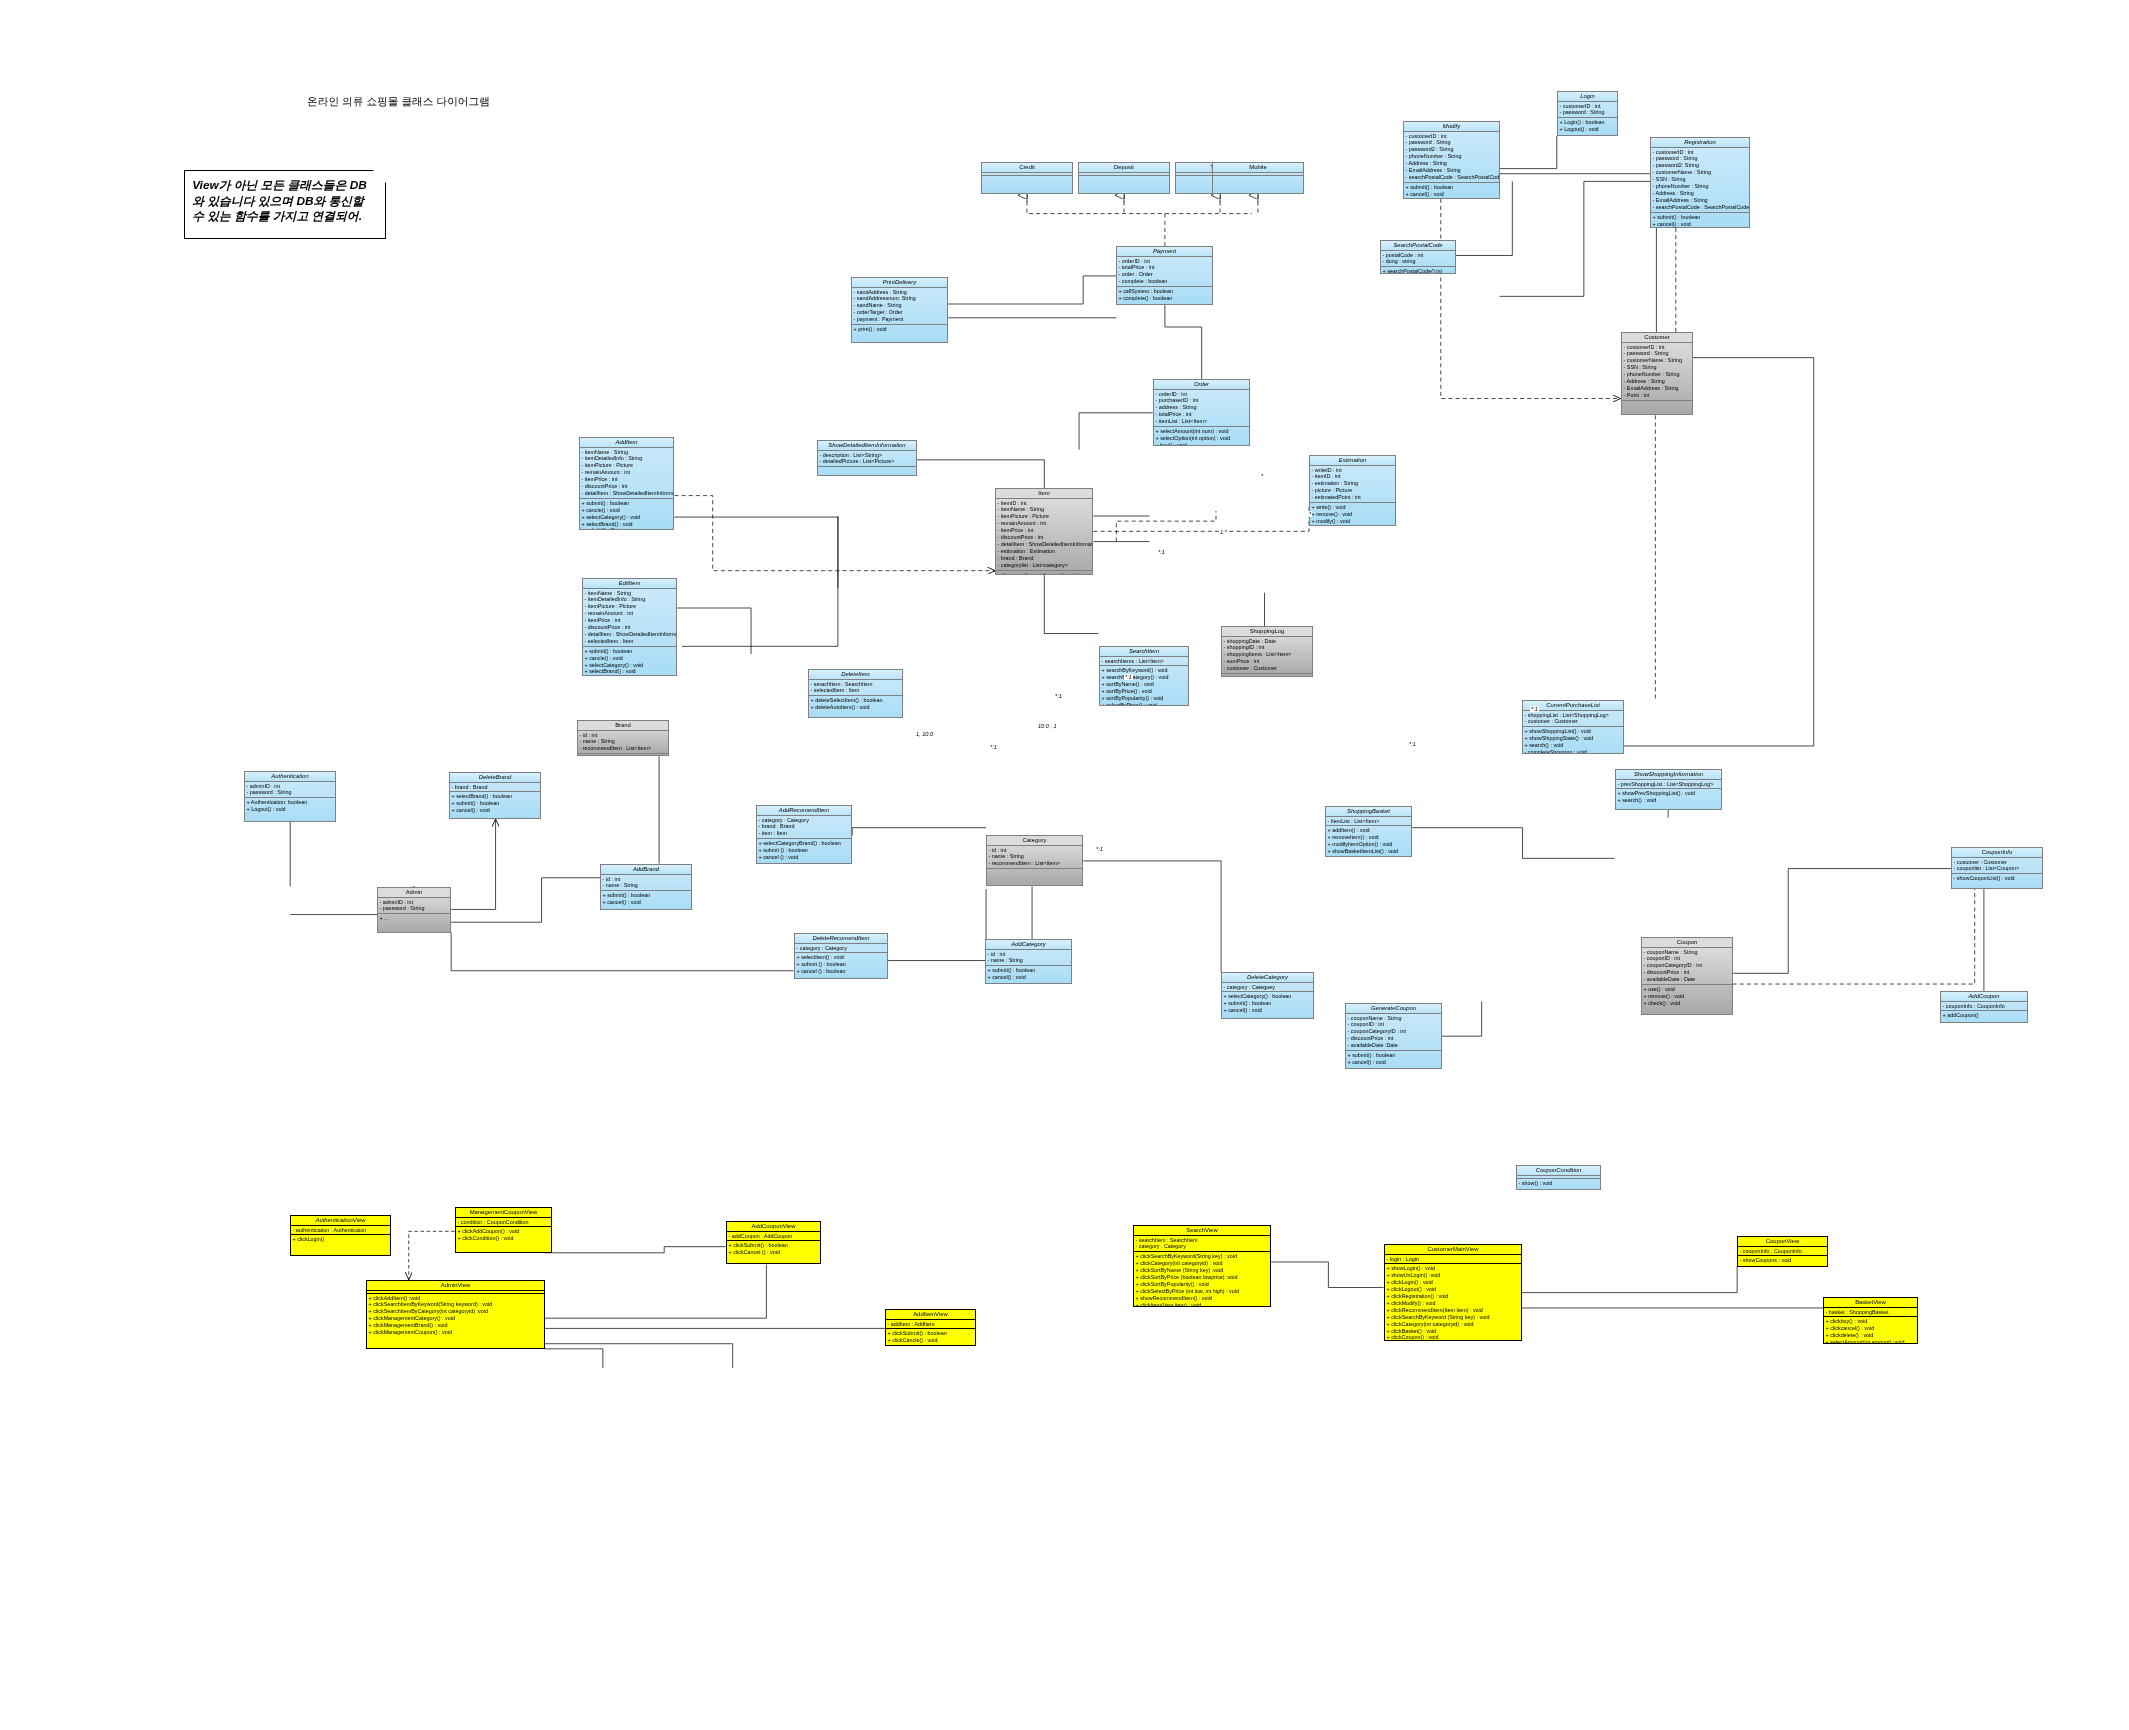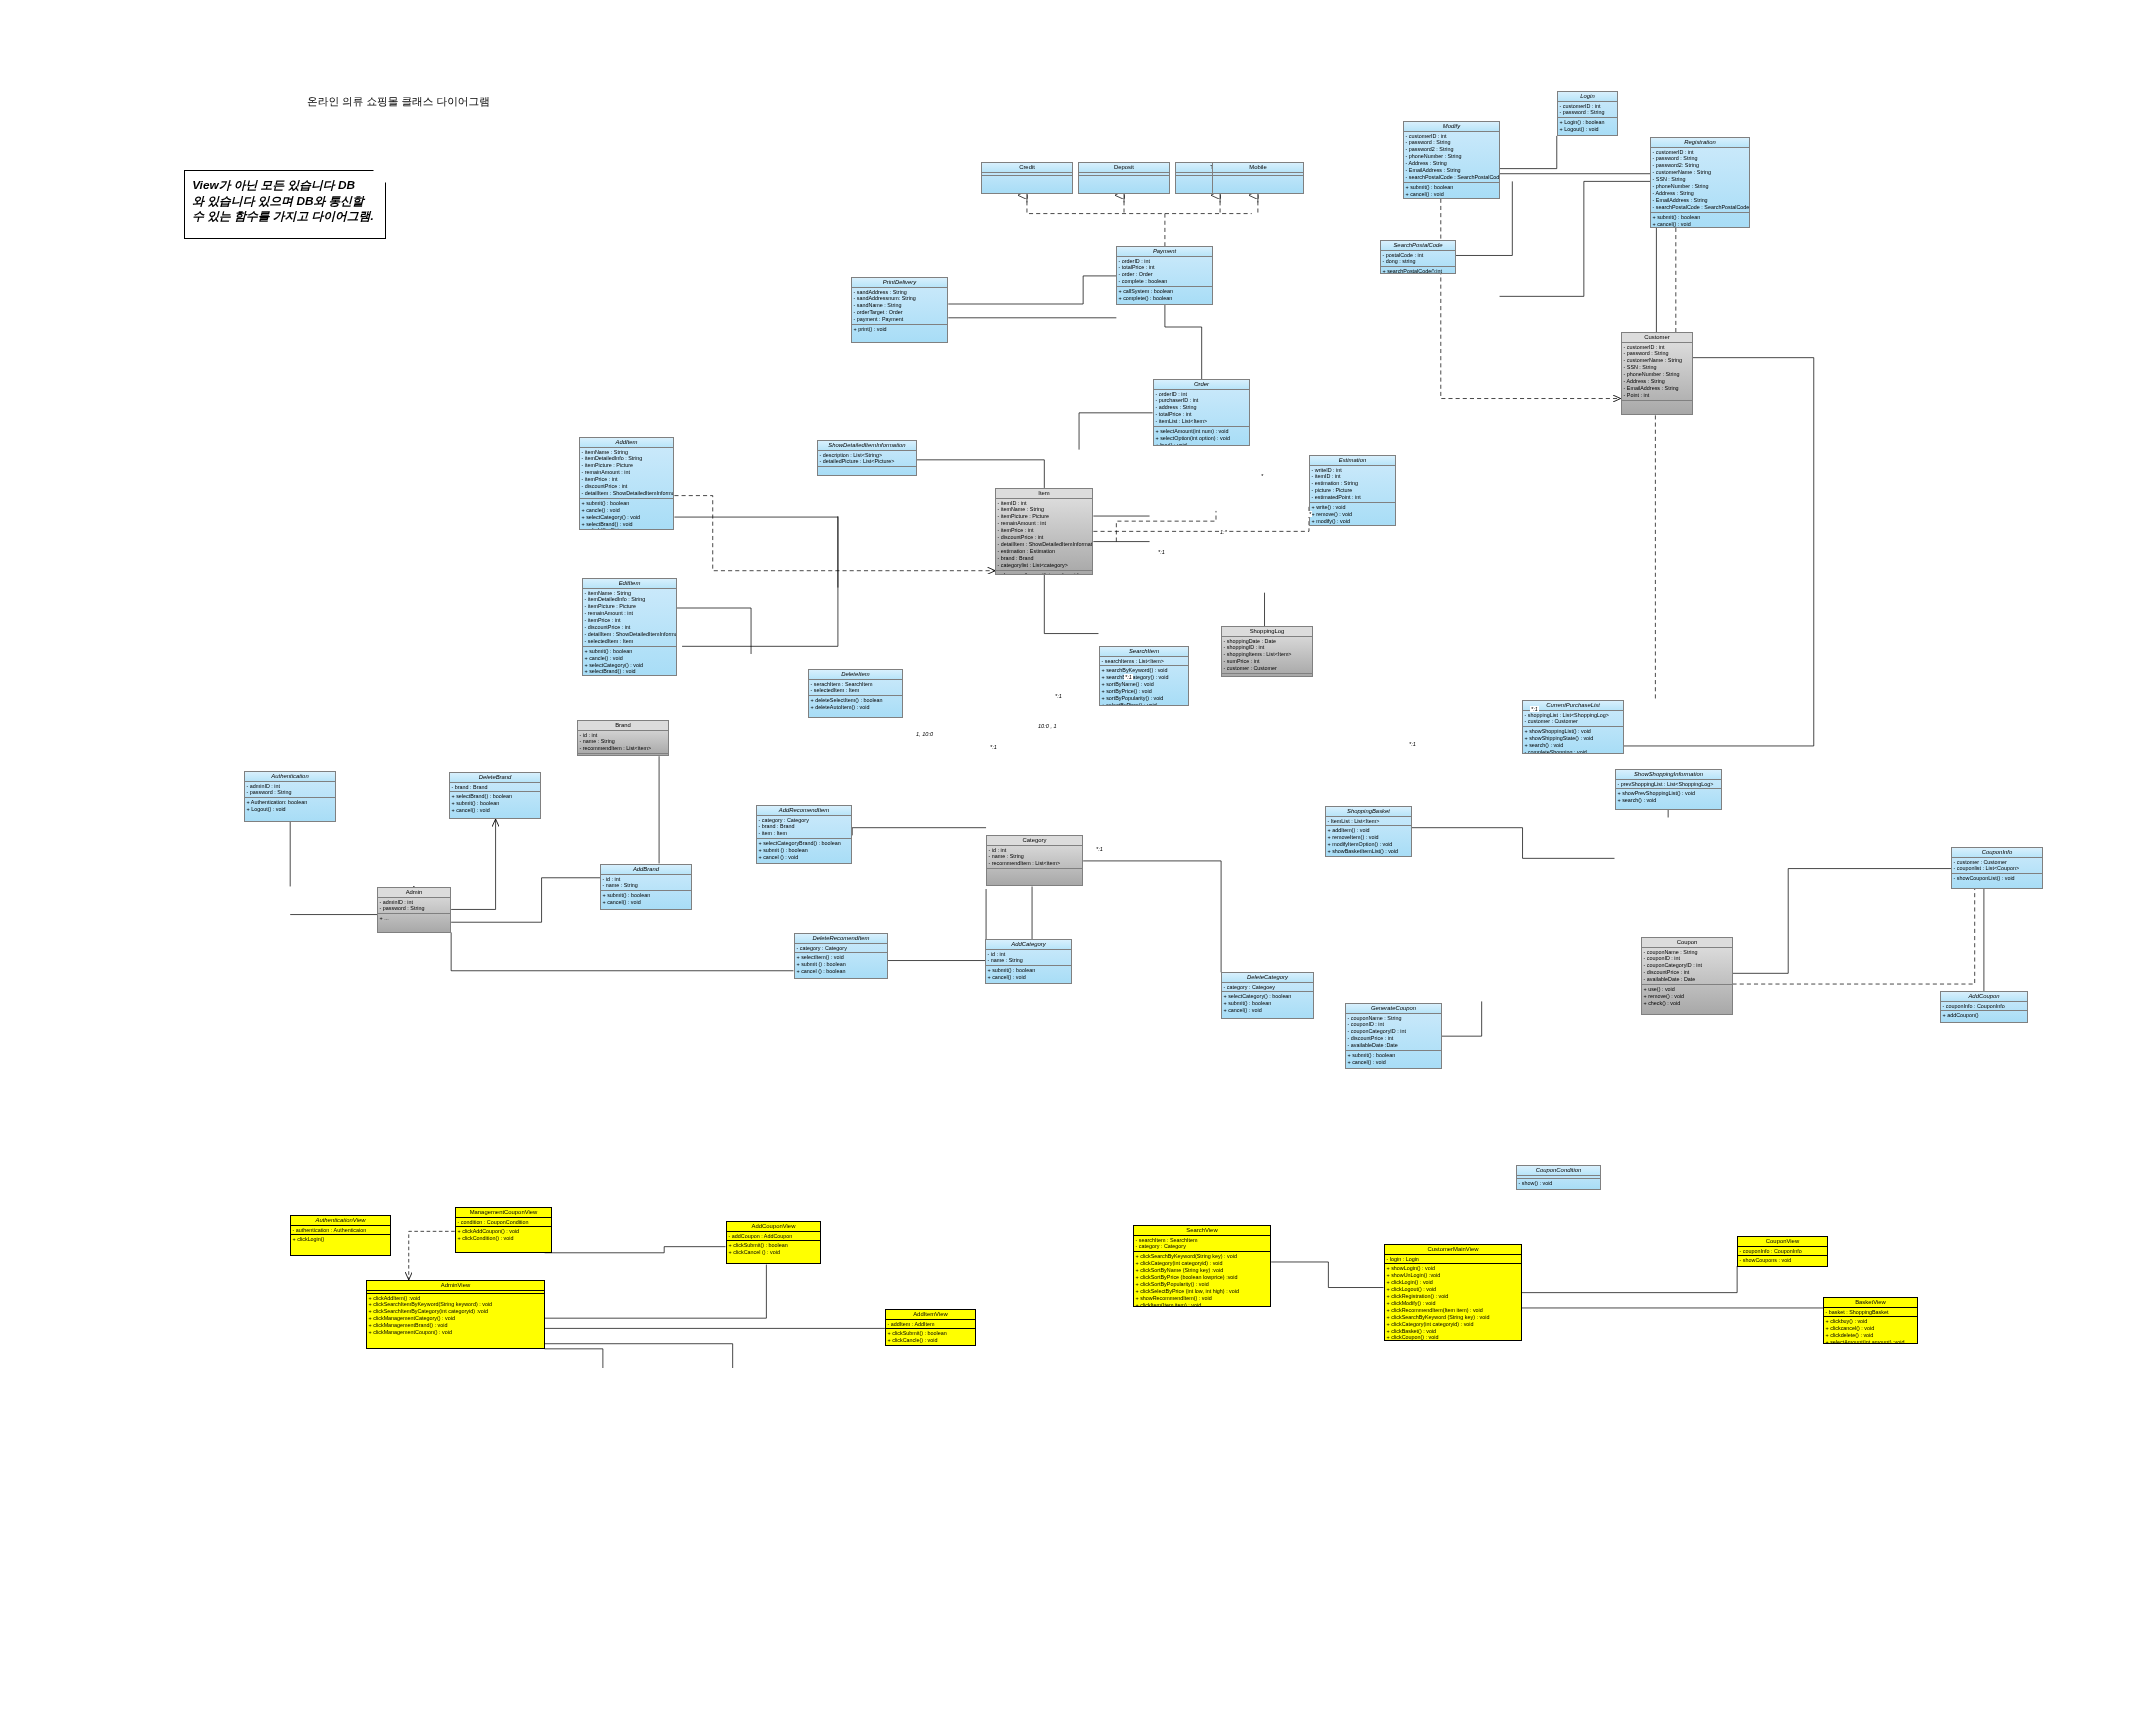--- a/index.html
+++ b/index.html
@@ -38,23 +38,23 @@
 </style>
 </head>
 <body>
 
 <div id="canvas">
 
   <div class="title" style="left:307px;top:95px;">온라인 의류 쇼핑몰 클래스 다이어그램</div>
 
   <div class="note" style="left:184px;top:170px;width:202px;height:69px;">
     <div class="foldline" style="border-left:13.3px solid transparent;border-top:13.3px solid #fff;"></div>
-    <div>View가 아닌 모든 있습니다 DB</div>
+    <div>View가 아닌 모든 클래스들은 DB</div>
     <div>와 있습니다 있으며 DB와 통신할</div>
-    <div>수 있는 함수를 가지고 다이어그램.</div>
+    <div>수 있는 함수를 가지고 연결되어.</div>
   </div>
 
   <svg class="links" xmlns="http://www.w3.org/2000/svg" viewBox="0 0 4167 3386" width="2129" height="1730">
     <defs>
       <marker id="hollowtri" markerWidth="14" markerHeight="12" refX="13" refY="6" orient="auto">
           <path d="M0,0 L13,6 L0,12 z" fill="#fff" stroke="#000" stroke-width="1"></path>
         </marker>
       <marker id="hollowtriU" markerWidth="12" markerHeight="14" refX="6" refY="13" orient="auto">
           <path d="M0,13 L6,0 L12,13 z" fill="#fff" stroke="#000" stroke-width="1"></path>
         </marker>

